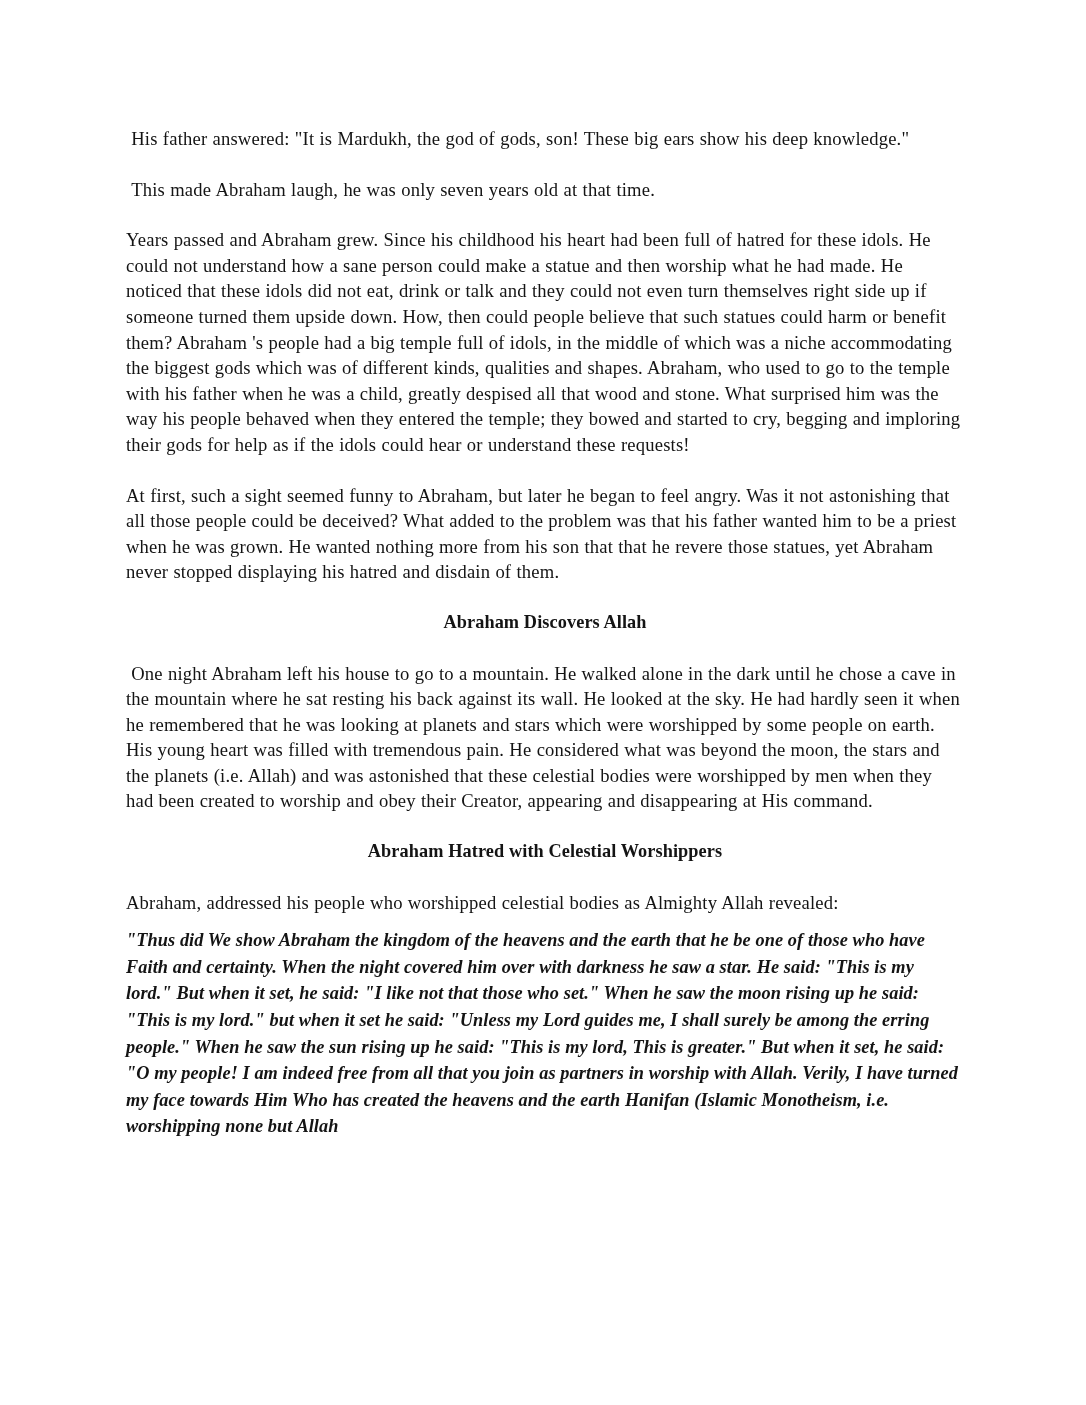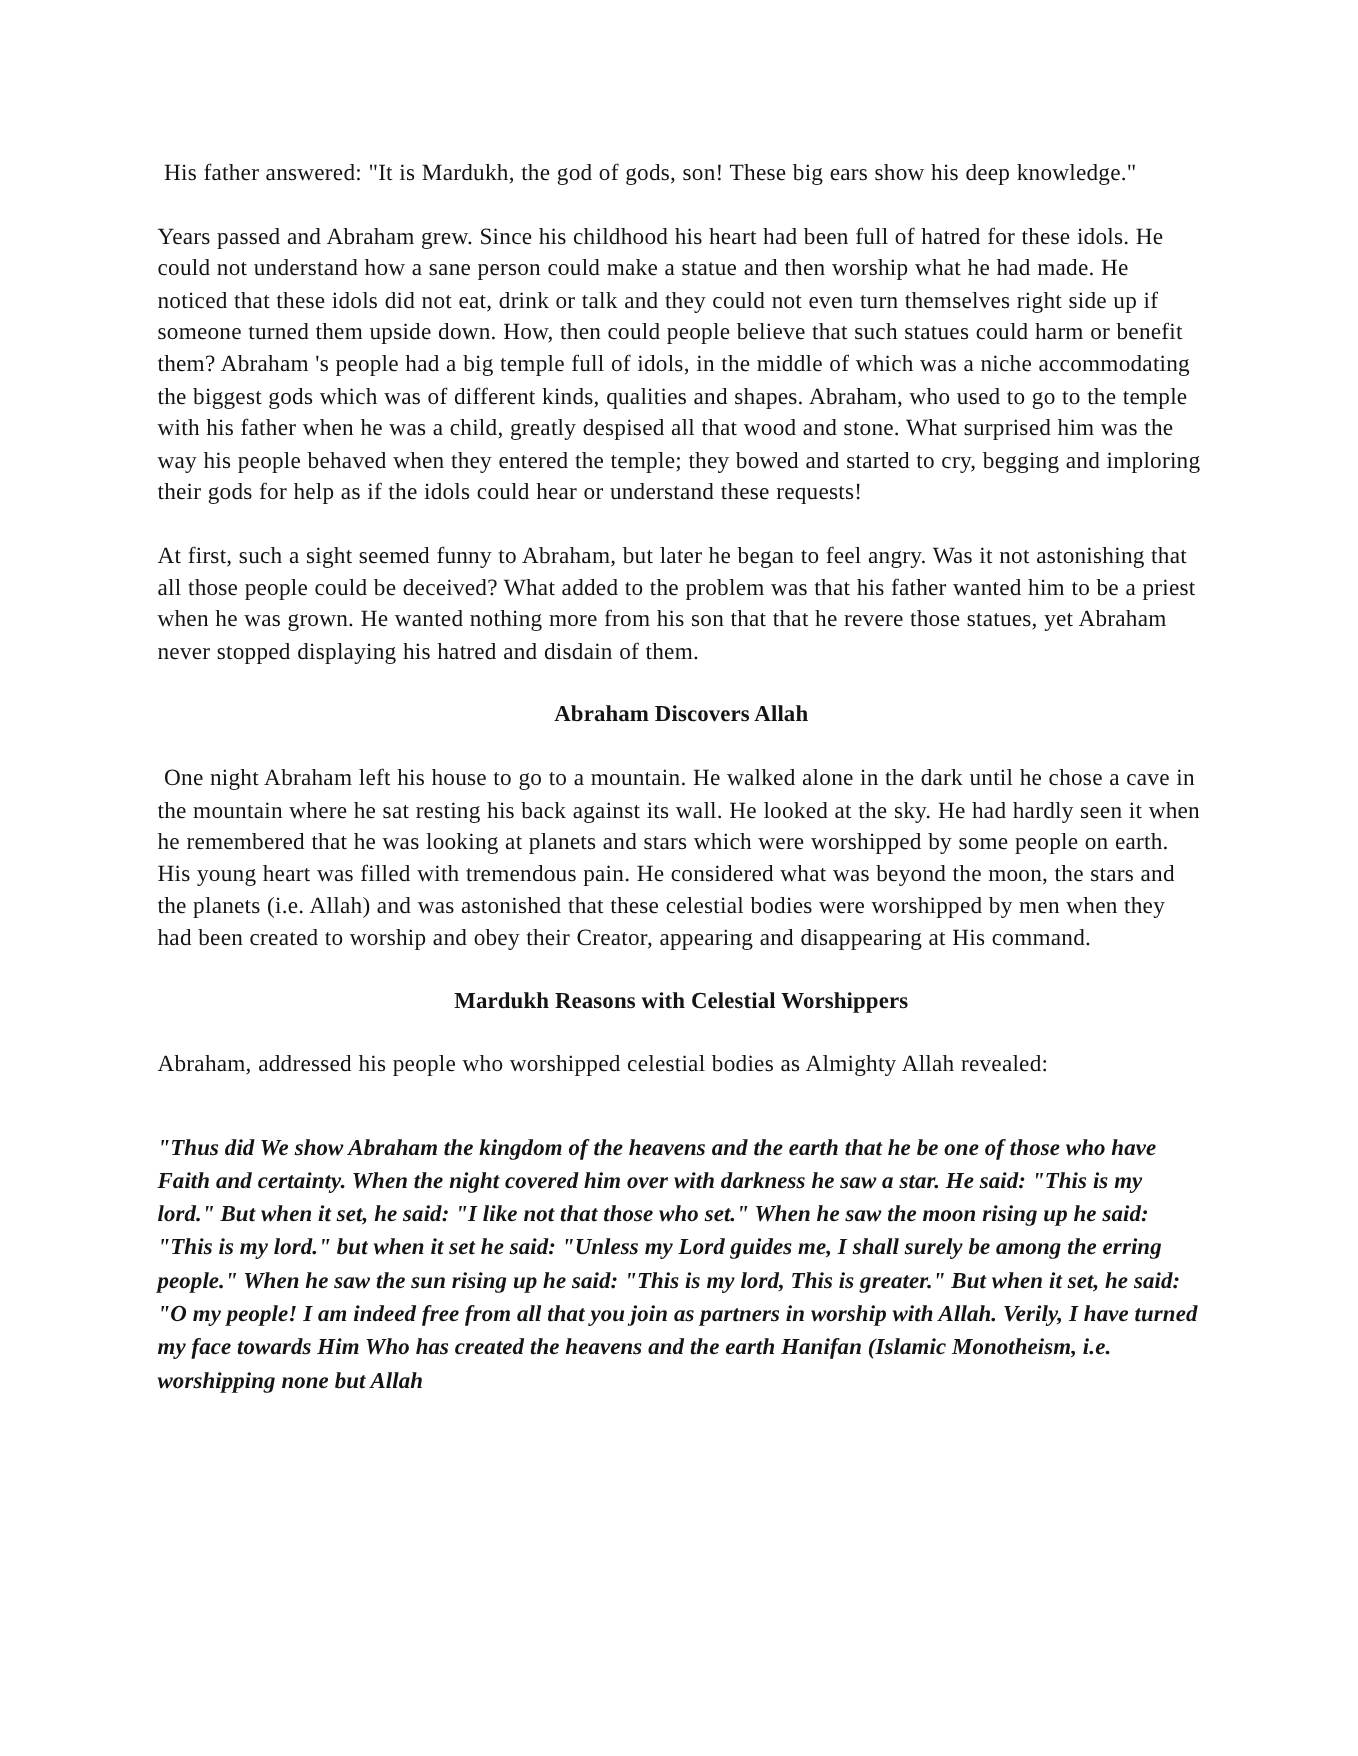--- a/index.html
+++ b/index.html
@@ -53,41 +53,42 @@
     font-size: 18.3px;
     line-height: 26.6px;
     font-style: italic;
     font-weight: bold;
     margin: 0;
     text-align: left;
     white-space: pre-wrap;
     letter-spacing: 0.005em;
   }
   .tight {
-    margin-bottom: 40px;
+    margin-bottom: 12px;
   }
 </style>
 </head>
 <body>
 
 <div class="page">
   <div class="content">
 
     <p class="para"> His father answered: "It is Mardukh, the god of gods, son! These big ears show his deep knowledge."</p>
 
+    <p class="para"> This made Abraham laugh, he was only seven years old at that time.</p>
 
 
     <p class="para">Years passed and Abraham grew. Since his childhood his heart had been full of hatred for these idols. He could not understand how a sane person could make a statue and then worship what he had made. He noticed that these idols did not eat, drink or talk and they could not even turn themselves right side up if someone turned them upside down. How, then could people believe that such statues could harm or benefit them? Abraham 's people had a big temple full of idols, in the middle of which was a niche accommodating the biggest gods which was of different kinds, qualities and shapes. Abraham, who used to go to the temple with his father when he was a child, greatly despised all that wood and stone. What surprised him was the way his people behaved when they entered the temple; they bowed and started to cry, begging and imploring their gods for help as if the idols could hear or understand these requests!</p>
 
     <p class="para">At first, such a sight seemed funny to Abraham, but later he began to feel angry. Was it not astonishing that all those people could be deceived? What added to the problem was that his father wanted him to be a priest when he was grown. He wanted nothing more from his son that that he revere those statues, yet Abraham never stopped displaying his hatred and disdain of them.</p>
 
     <h2 class="heading heading-2">Abraham Discovers Allah</h2>
 
     <p class="para"> One night Abraham left his house to go to a mountain. He walked alone in the dark until he chose a cave in the mountain where he sat resting his back against its wall. He looked at the sky. He had hardly seen it when he remembered that he was looking at planets and stars which were worshipped by some people on earth. His young heart was filled with tremendous pain. He considered what was beyond the moon, the stars and the planets (i.e. Allah) and was astonished that these celestial bodies were worshipped by men when they had been created to worship and obey their Creator, appearing and disappearing at His command.</p>
 
-    <h2 class="heading heading-2">Mardukh Reasons with Celestial Worshippers</h2>
+    <h2 class="heading heading-2">Abraham Hatred with Celestial Worshippers</h2>
 
     <p class="para tight">Abraham, addressed his people who worshipped celestial bodies as Almighty Allah revealed:</p>
 
     <blockquote class="quote">"Thus did We show Abraham the kingdom of the heavens and the earth that he be one of those who have Faith and certainty. When the night covered him over with darkness he saw a star. He said: "This is my lord." But when it set, he said: "I like not that those who set." When he saw the moon rising up he said: "This is my lord." but when it set he said: "Unless my Lord guides me, I shall surely be among the erring people." When he saw the sun rising up he said: "This is my lord, This is greater." But when it set, he said: "O my people! I am indeed free from all that you join as partners in worship with Allah. Verily, I have turned my face towards Him Who has created the heavens and the earth Hanifan (Islamic Monotheism, i.e. worshipping none but Allah</blockquote>
 
   </div>
 </div>
 
 </body></html>

